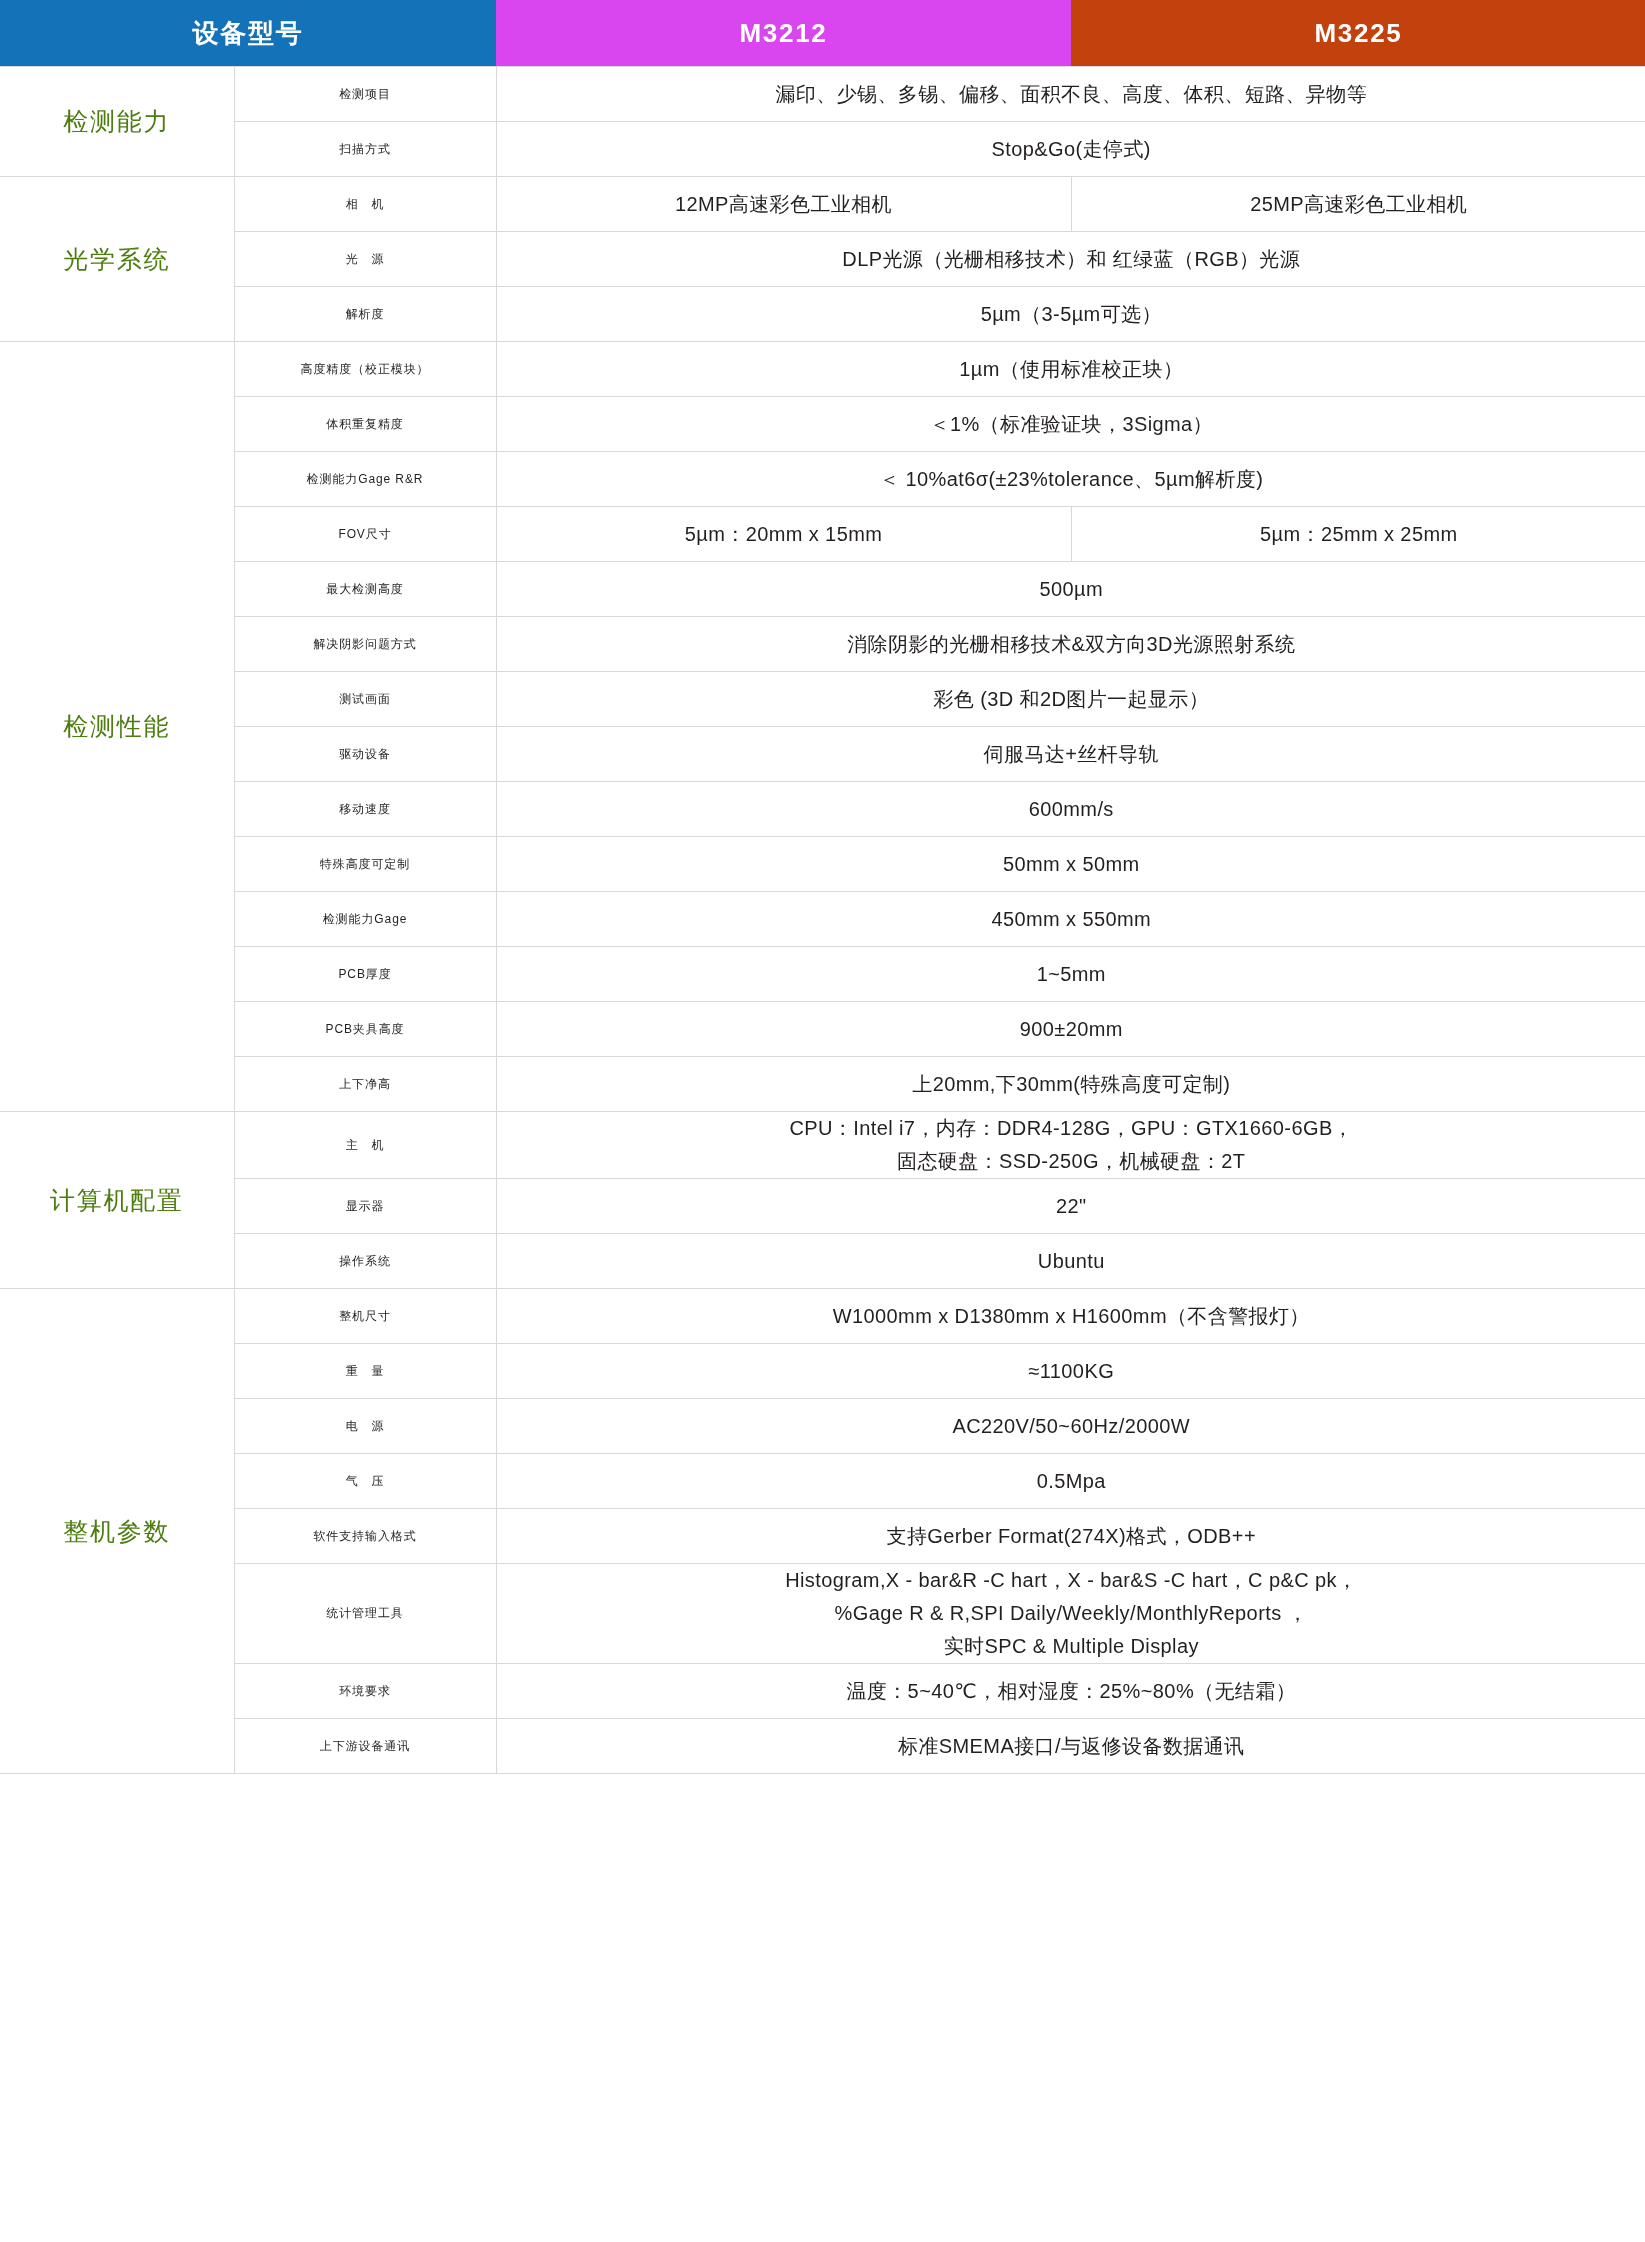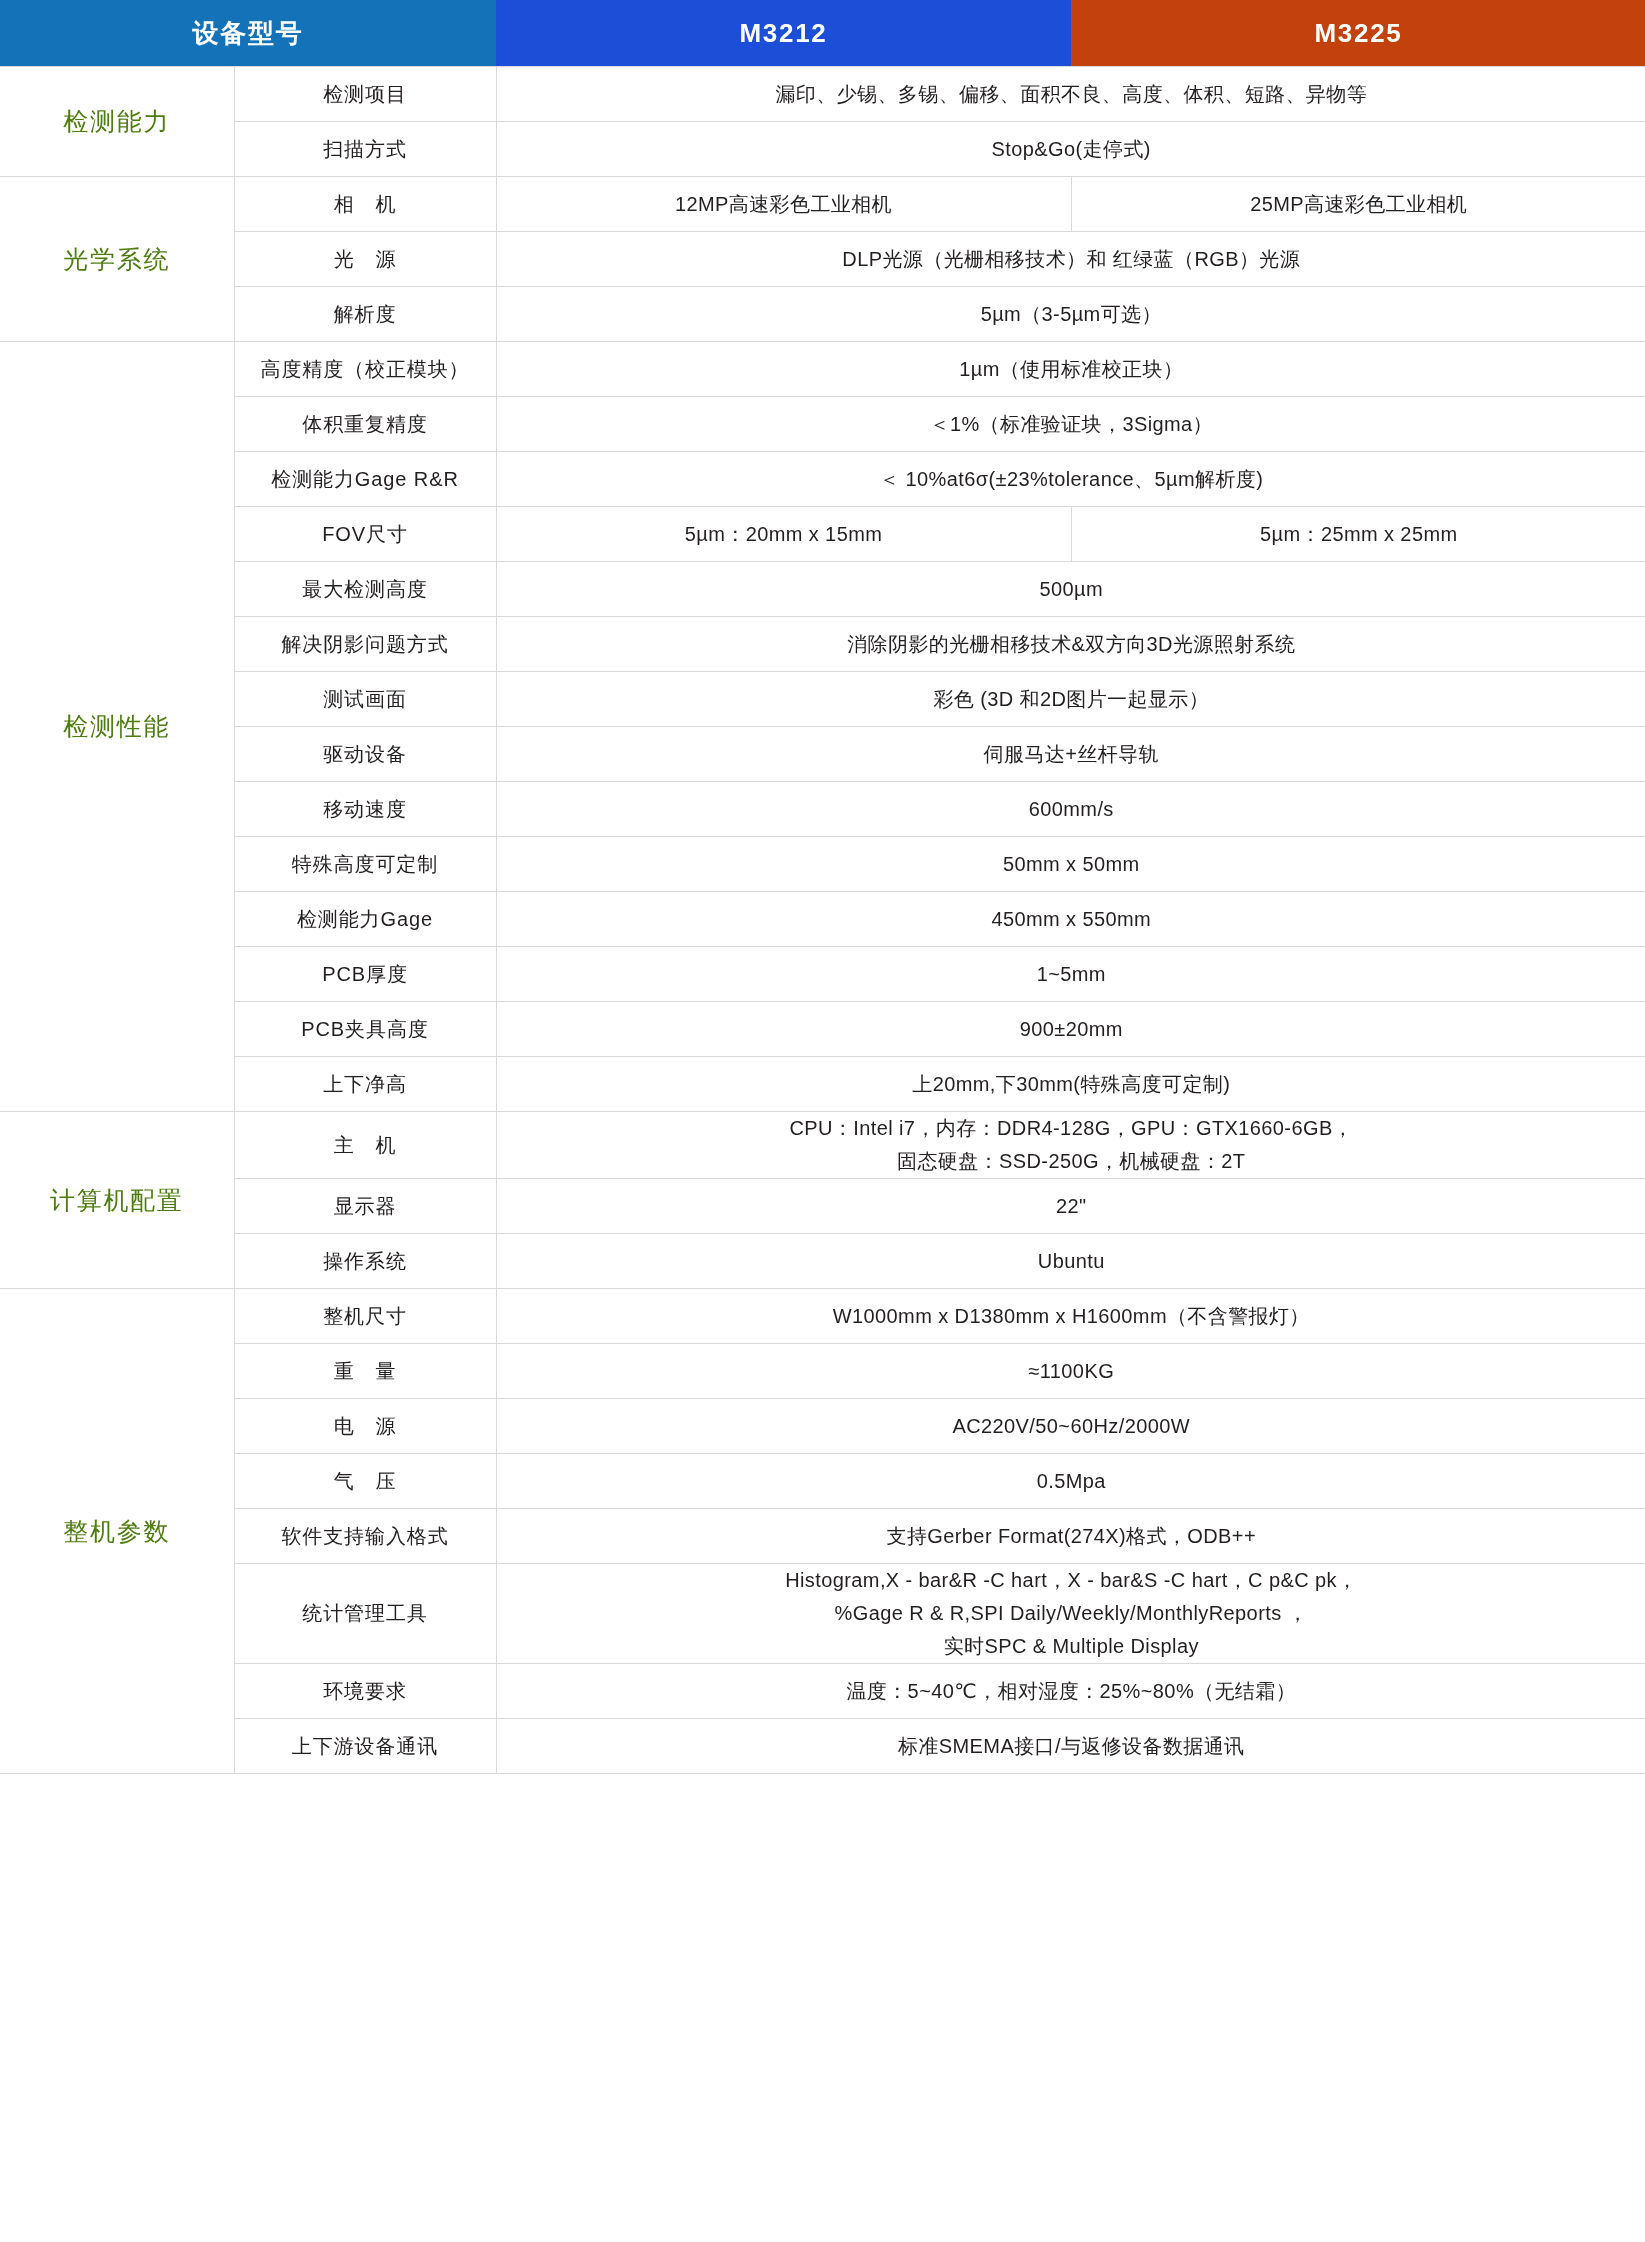--- a/index.html
+++ b/index.html
@@ -36,33 +36,33 @@
   .hd {
     height: 66px;
     font-size: 26px;
     font-weight: bold;
     letter-spacing: 1.7px;
     color: #ffffff;
     text-align: center;
     vertical-align: middle;
   }
   .hd-model { background: #1372b8; }
-  .hd-a     { background: #1d4ed8; }
+  .hd-a     { background: #d946ef; }
   .hd-b     { background: #c2410c; }
 
   .group-cell {
     font-size: 25px;
     color: #4d7c0f;
     text-align: center;
     letter-spacing: 1.7px;
     background: #ffffff;
     border-left: none;
   }
   .item-cell {
-    font-size: 20px;
+    font-size: 12px;
     color: #231f20;
     letter-spacing: 0.9px;
     padding: 12.2px 5.2px;
   }
   .val-cell {
     font-size: 20px;
     color: #231f20;
     letter-spacing: 0.4px;
     padding: 12.2px 14px;
     line-height: 1.55;

